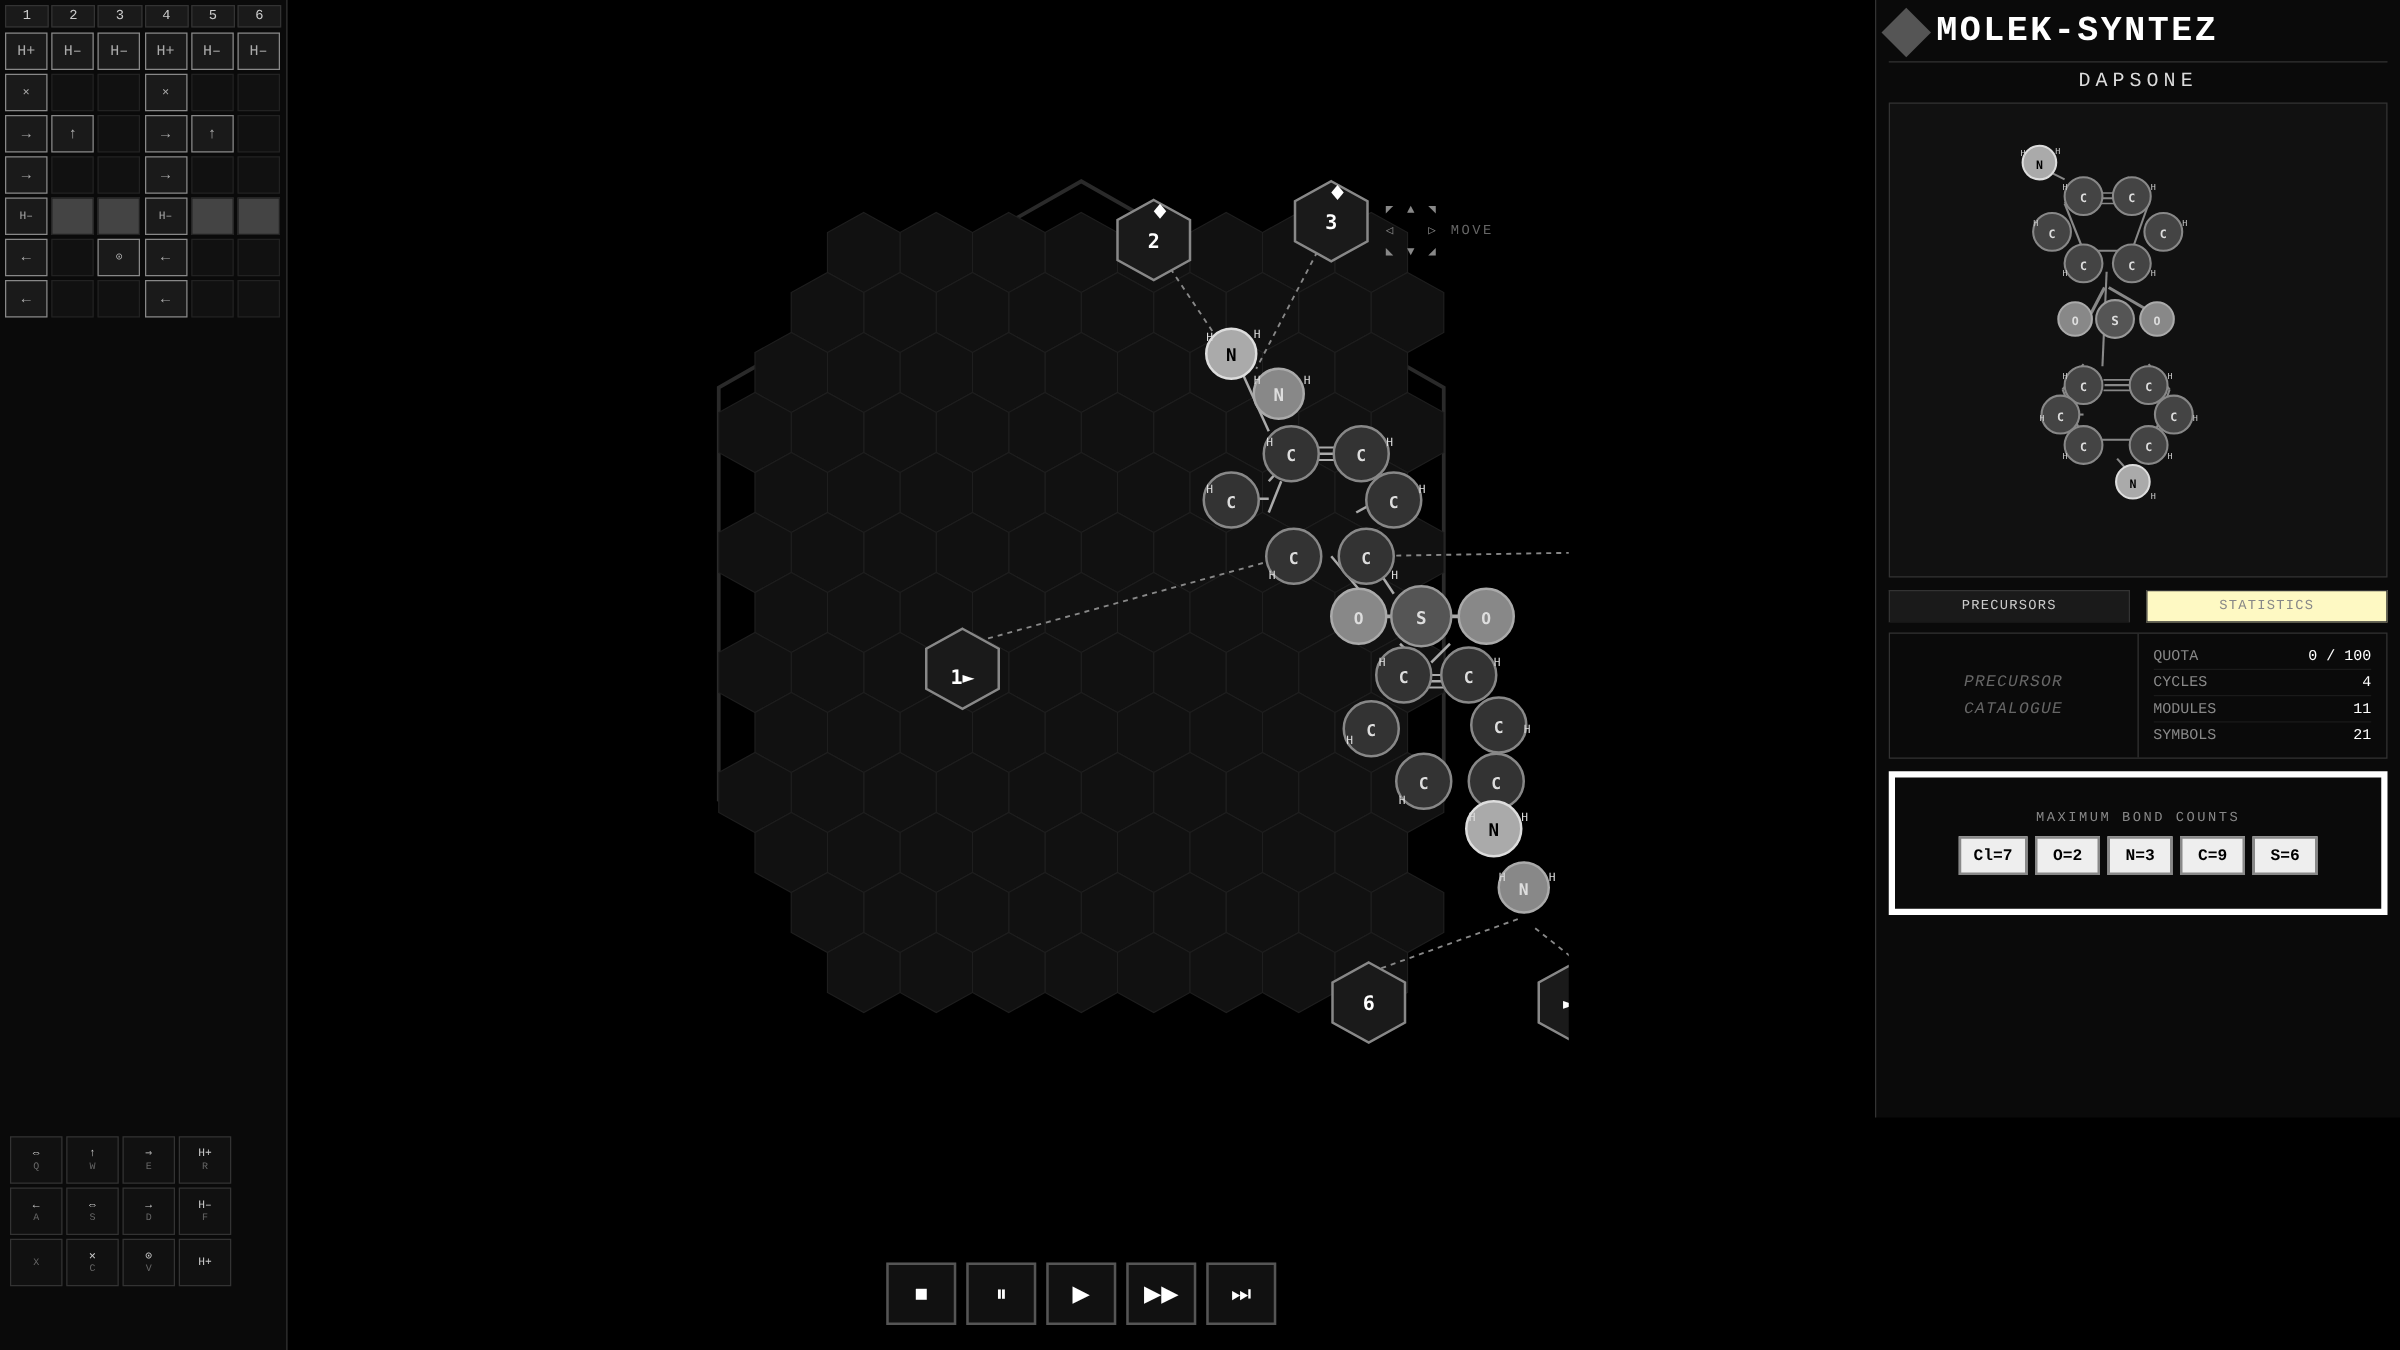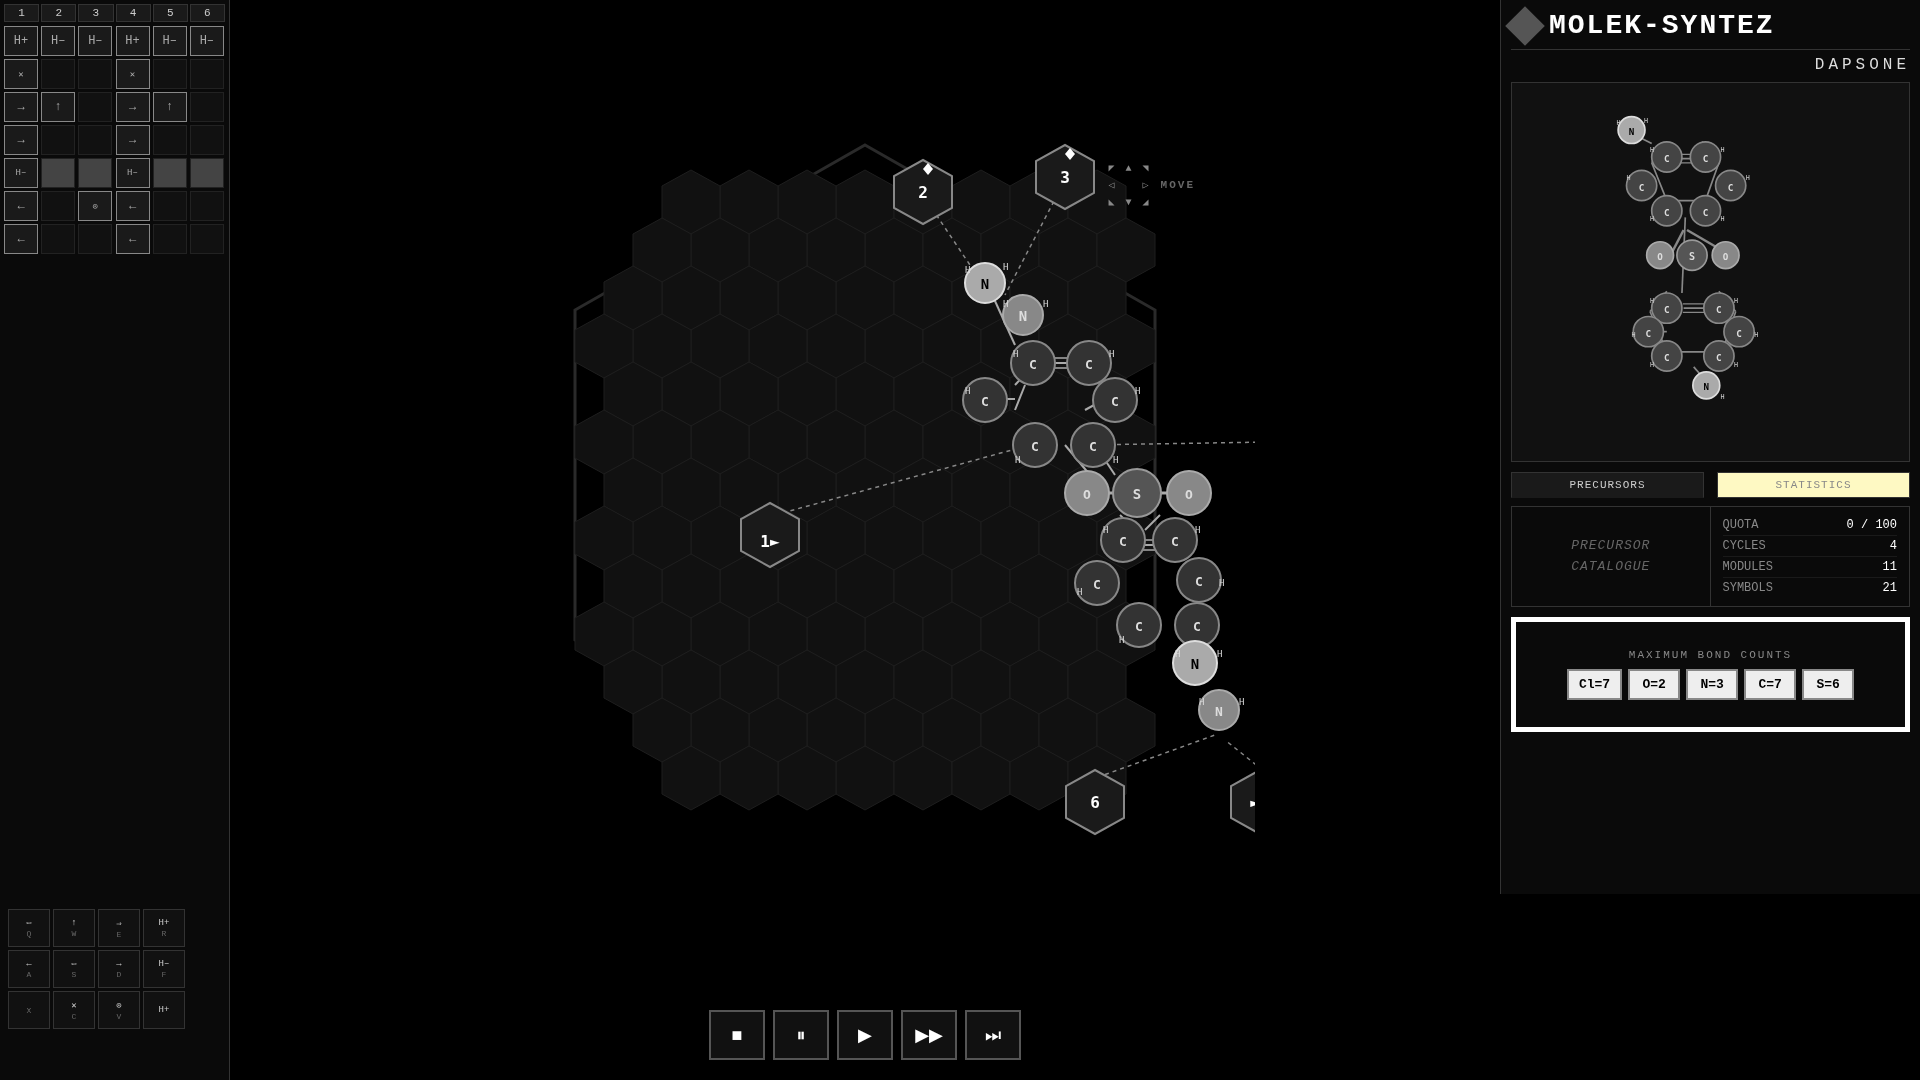--- a/index.html
+++ b/index.html
@@ -160,21 +160,21 @@
       flex-shrink: 0;
     }
     .title-text {
       font-size: 28px;
       font-weight: bold;
       letter-spacing: 2px;
       color: #fff;
     }
 
     .molecule-name {
-      text-align: right;
+      text-align: center;
       font-size: 16px;
       letter-spacing: 4px;
       color: #ddd;
       margin-bottom: 8px;
     }
 
     .molecule-preview {
       background: #111;
       border: 1px solid #333;
       height: 380px;
@@ -769,21 +769,21 @@
         <div class="mv-arrow">◤</div>
         <div class="mv-arrow">▲</div>
         <div class="mv-arrow">◥</div>
         <div class="mv-arrow">◁</div>
         <div class="mv-arrow"></div>
         <div class="mv-arrow">▷</div>
         <div class="mv-arrow">◣</div>
         <div class="mv-arrow">▼</div>
         <div class="mv-arrow">◢</div>
       </div>
-      <span style="font-size:11px;letter-spacing:2px;color:#666;font-weight:bold;">MOVE</span>
+      <span style="font-size:11px;letter-spacing:2px;color:#666;">MOVE</span>
     </div>
   </div>
 
   <div class="playback-bar">
     <button class="play-btn">■</button>
     <button class="play-btn">⏸</button>
     <button class="play-btn">▶</button>
     <button class="play-btn">▶▶</button>
     <button class="play-btn">⏭</button>
   </div>
@@ -932,17 +932,17 @@
       </div>
     </div>
   </div>
 
   <div class="bond-section">
     <div class="bond-title">MAXIMUM BOND COUNTS</div>
     <div class="bond-counts">
       <div class="bond-badge">Cl=7</div>
       <div class="bond-badge">O=2</div>
       <div class="bond-badge">N=3</div>
-      <div class="bond-badge">C=7</div>
+      <div class="bond-badge">C=9</div>
       <div class="bond-badge">S=6</div>
     </div>
   </div>
 </div>
 
 </body></html>

